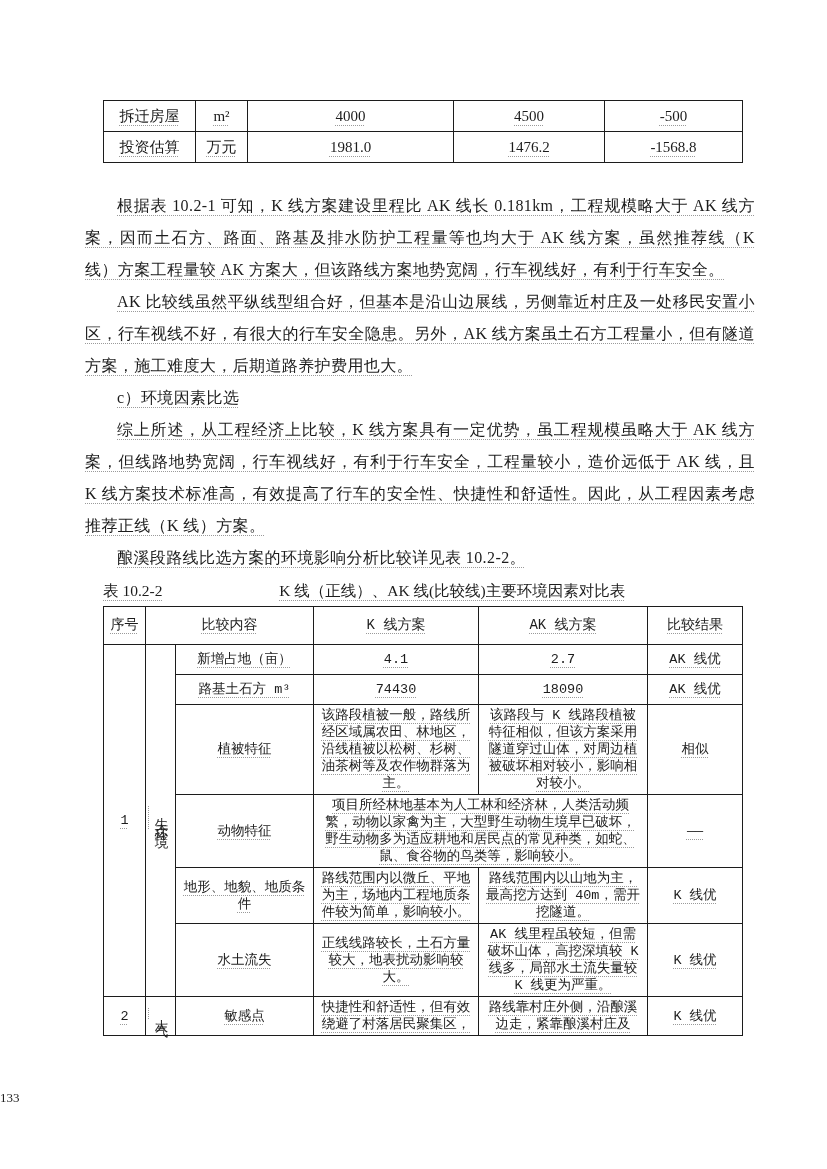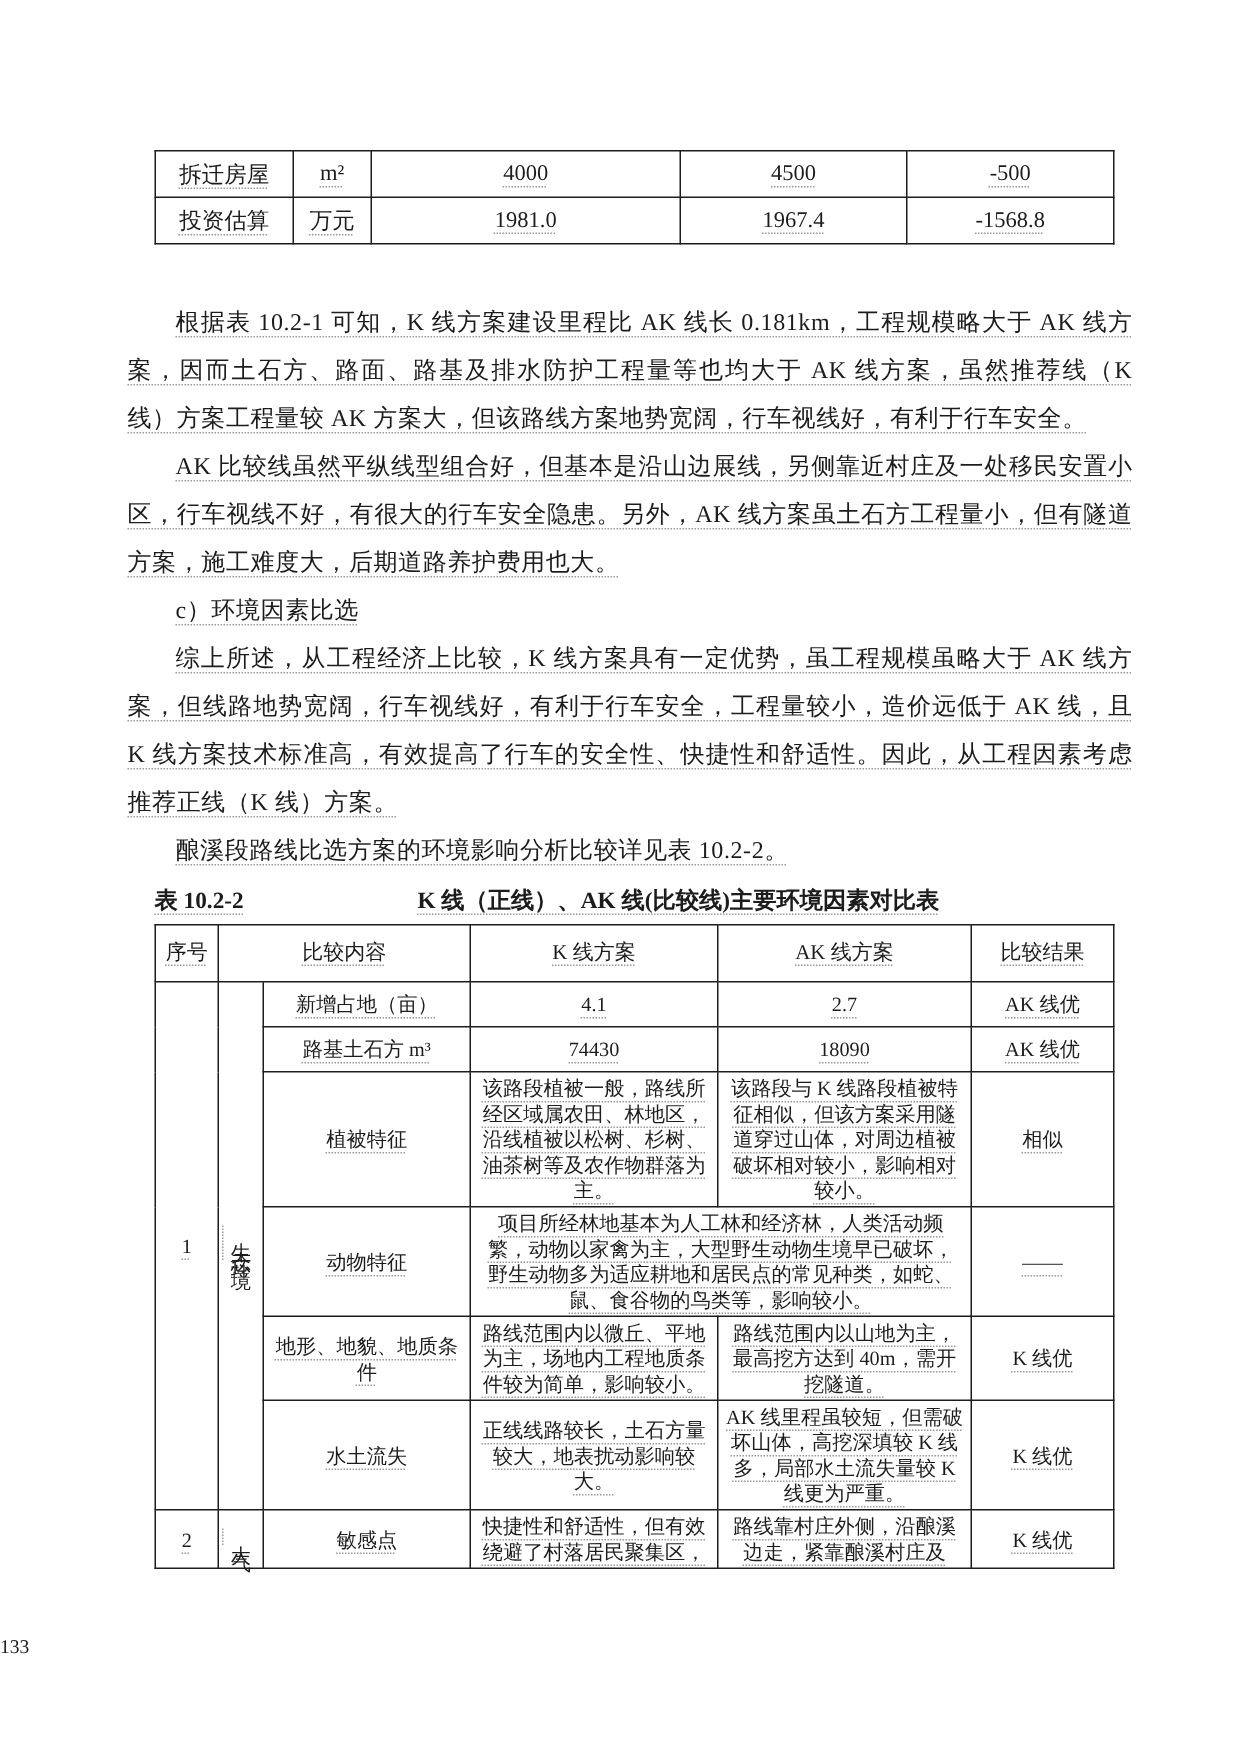--- a/index.html
+++ b/index.html
@@ -25,40 +25,40 @@
   .tbl{margin-left:18px;width:639px;}
   .tbl td,.tbl th{
     border:1px solid #1c1c1c;
     text-align:center;vertical-align:middle;
     font-weight:normal;
     padding:2px 4px;
     box-sizing:border-box;
   }
   .top-table td{height:31px;font-size:15px;}
   
-  .body-text{margin-top:37px;}
+  .body-text{margin-top:27px;}
   .para{
     margin:0;
     font-size:16px;
     line-height:32px;
     text-align:justify;
     text-indent:2em;
     letter-spacing:0.4px;
   }
   .plain{text-align:left;}
   
   .caption{
     display:flex;align-items:baseline;
     margin:4px 0 2px 18px;width:639px;
-    font-weight:bold;font-size:15.5px;line-height:26px;
+    font-weight:normal;font-size:15.5px;line-height:26px;
   }
   .caption .cap-no{flex:0 0 auto;}
   .caption .cap-title{flex:1 1 auto;text-align:center;}
   
-  .env-table{font-size:13.5px;line-height:17px;}
+  .env-table{font-size:13.5px;line-height:17px;font-family:Liberation Mono, monospace;}
   .env-table td{padding:2px 5px;}
   .env-table .hdr td{height:38px;font-size:14px;}
   .r-short td{height:30px;}
   .vert{
     writing-mode:vertical-rl;
     text-orientation:upright;
     letter-spacing:6px;
     margin:0 auto;
     display:inline-block;
   }
@@ -85,21 +85,21 @@
       <td class="u">拆迁房屋</td>
       <td class="u">m²</td>
       <td class="u">4000</td>
       <td class="u">4500</td>
       <td class="u">-500</td>
     </tr>
     <tr>
       <td class="u">投资估算</td>
       <td class="u">万元</td>
       <td class="u">1981.0</td>
-      <td class="u">1967.4</td>
+      <td class="u">1476.2</td>
       <td class="u">-1568.8</td>
     </tr>
   </tbody>
     </table>
 
   <div class="body-text">
     <p class="para u">根据表 10.2-1 可知，K 线方案建设里程比 AK 线长 0.181km，工程规模略大于 AK 线方案，因而土石方、路面、路基及排水防护工程量等也均大于 AK 线方案，虽然推荐线（K 线）方案工程量较 AK 方案大，但该路线方案地势宽阔，行车视线好，有利于行车安全。</p>
     <p class="para u">AK 比较线虽然平纵线型组合好，但基本是沿山边展线，另侧靠近村庄及一处移民安置小区，行车视线不好，有很大的行车安全隐患。另外，AK 线方案虽土石方工程量小，但有隧道方案，施工难度大，后期道路养护费用也大。</p>
     <p class="para plain u">c）环境因素比选</p>
     <p class="para u">综上所述，从工程经济上比较，K 线方案具有一定优势，虽工程规模虽略大于 AK 线方案，但线路地势宽阔，行车视线好，有利于行车安全，工程量较小，造价远低于 AK 线，且 K 线方案技术标准高，有效提高了行车的安全性、快捷性和舒适性。因此，从工程因素考虑推荐正线（K 线）方案。</p>

